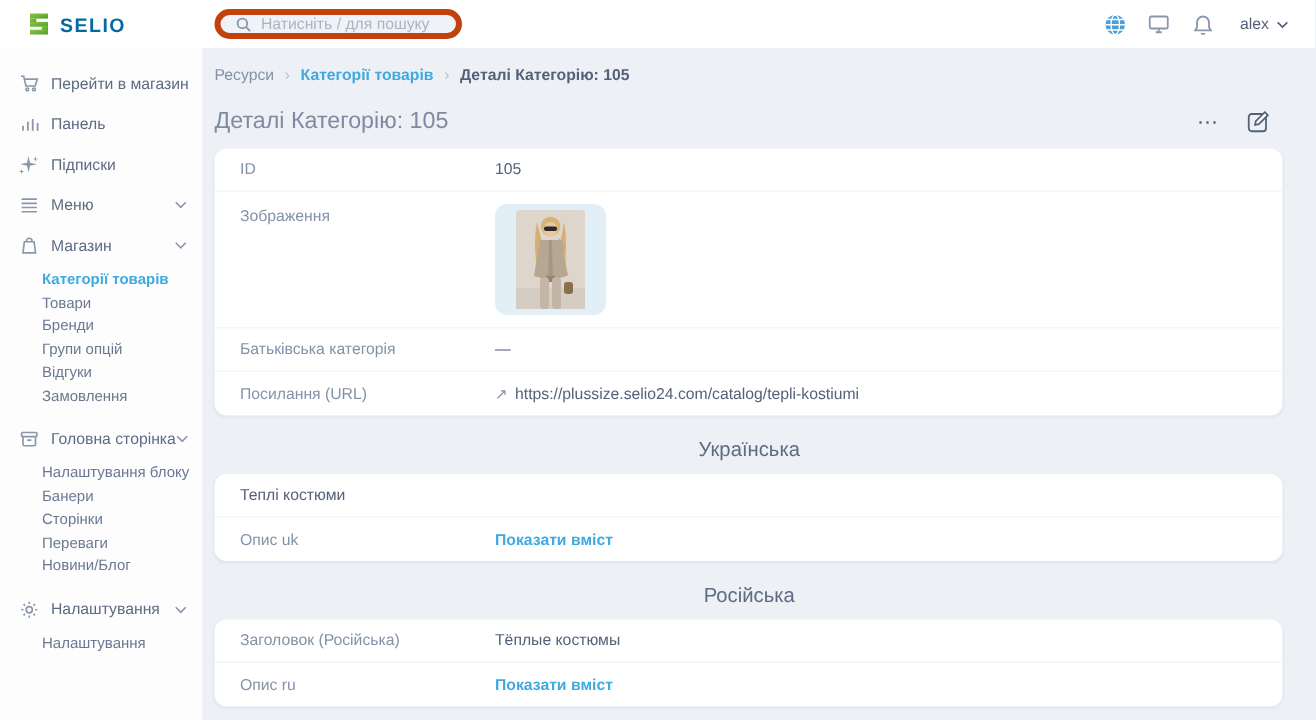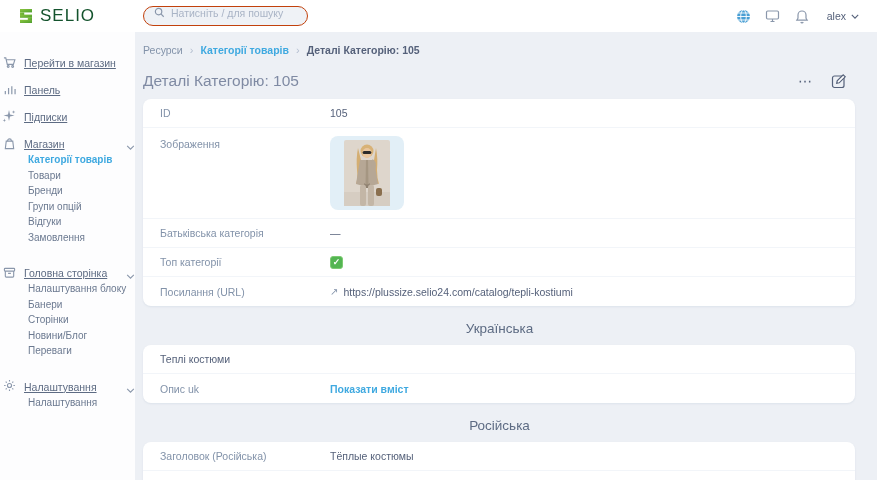--- a/index.html
+++ b/index.html
@@ -2,32 +2,32 @@
 <html><head>
 <meta charset="utf-8">
 <style>
   * { margin:0; padding:0; box-sizing:border-box; }
   html,body { width:877px; height:480px; overflow:hidden; }
   body { font-family:"Liberation Sans", sans-serif; background:#edf0f5; color:#5d6b83; position:relative; }
 
   
   .topbar { position:absolute; top:0; left:0; width:877px; height:32px; background:#fff; display:flex; align-items:center; z-index:5; }
   .logo { display:flex; align-items:center; gap:6px; padding-left:18px; width:135px; flex-shrink:0; cursor:pointer; }
-  .logo-text { font-size:17px; font-weight:normal; letter-spacing:1px; color:#14532d; }
-  .search-pill { display:flex; align-items:flex-start; gap:6px; width:165px; height:20px; background:#eff2f6; border:1px solid #c2410c; border-radius:11px; padding:0 10px; margin-left:8px; }
+  .logo-text { font-size:13px; font-weight:bold; letter-spacing:1px; color:#0369a1; }
+  .search-pill { display:flex; align-items:center; gap:6px; width:165px; height:20px; background:#eff2f6; border:4px solid #c2410c; border-radius:11px; padding:0 10px; margin-left:8px; }
   .search-pill input { border:none; outline:none; background:transparent; font-size:10.5px; color:#5d6b83; width:120px; font-family:"Liberation Sans",sans-serif; }
   .search-pill input::placeholder { color:#a9b4c6; }
   .topbar-right { margin-left:auto; display:flex; align-items:center; gap:13px; padding-right:18px; }
   .top-ic { width:16px; height:16px; display:flex; align-items:center; justify-content:center; cursor:pointer; }
   .user-chip { display:flex; align-items:center; gap:5px; cursor:pointer; margin-left:4px; }
   .user-name { font-size:10.5px; color:#55617a; }
 
   
   .sidebar { position:absolute; top:32px; left:0; width:135px; height:448px; background:#fdfdfe; padding:10px 0 0 0; overflow:hidden; }
-  .side-item { display:flex; align-items:flex-end; height:27px; padding:0 0; cursor:pointer; color:#5d6b83;text-decoration:underline; }
+  .side-item { display:flex; align-items:center; height:27px; padding:0 10px; cursor:pointer; color:#5d6b83; }
   .side-item .s-ic { width:14px; height:14px; margin-right:8px; display:flex; align-items:center; justify-content:center; color:#8a97ab; flex-shrink:0; margin-left:2px; }
   .side-item .s-lbl { font-size:10.5px; white-space:nowrap; }
   .side-item .s-chev { margin-left:auto; color:#8a97ab; display:flex; }
   .sub-list { padding:2px 0 7px 0; }
   .sub-item { display:flex; align-items:center; height:15.5px; padding-left:28px; font-size:10px; color:#6b7990; cursor:pointer; white-space:nowrap; }
   .sub-item.active { color:#3fa9e0; font-weight:bold; }
   .goto-store .s-lbl { color:#5d6b83; }
 
   
   .main { position:absolute; top:32px; left:135px; width:742px; height:448px; padding:12px 22px 0 8px; overflow:hidden; }
@@ -149,20 +149,33 @@
     <span class="s-ic">
       <svg width="14" height="14" viewBox="0 0 14 14" fill="#8a97ab">
         <path d="M7 1 L8 5.5 L12.5 6.5 L8 7.5 L7 12 L6 7.5 L1.5 6.5 L6 5.5 Z"></path>
         <path d="M11.6 1.2 L12 2.6 L13.4 3 L12 3.4 L11.6 4.8 L11.2 3.4 L9.8 3 L11.2 2.6 Z"></path>
         <path d="M2.4 9.6 L2.8 11 L4.2 11.4 L2.8 11.8 L2.4 13.2 L2 11.8 L0.6 11.4 L2 11 Z"></path>
       </svg>
     </span>
     <span class="s-lbl">Підписки</span>
   </div>
 
+  <div class="side-item">
+    <span class="s-ic">
+      <svg width="13" height="13" viewBox="0 0 14 14" fill="none" stroke="#8a97ab" stroke-width="1.2">
+        <path d="M1.5 3 H12.5 M1.5 6 H12.5 M1.5 9 H12.5 M1.5 12 H12.5"></path>
+      </svg>
+    </span>
+    <span class="s-lbl">Меню</span>
+    <span class="s-chev">
+      <svg width="9" height="5" viewBox="0 0 10 6" fill="none" stroke="#8a97ab" stroke-width="1.3">
+          <polyline points="1,1 5,5 9,1"></polyline>
+        </svg>
+    </span>
+  </div>
 
   <div class="side-item">
     <span class="s-ic">
       <svg width="13" height="13" viewBox="0 0 14 14" fill="none" stroke="#8a97ab" stroke-width="1.2">
         <path d="M3.5 4.5 h7 l1 8 h-9 Z"></path>
         <path d="M5 4.5 V4 a2 2 0 0 1 4 0 v0.5"></path>
       </svg>
     </span>
     <span class="s-lbl">Магазин</span>
     <span class="s-chev">
@@ -191,22 +204,22 @@
     <span class="s-chev">
       <svg width="9" height="5" viewBox="0 0 10 6" fill="none" stroke="#8a97ab" stroke-width="1.3">
           <polyline points="1,1 5,5 9,1"></polyline>
         </svg>
     </span>
   </div>
   <div class="sub-list">
     <div class="sub-item">Налаштування блоку</div>
     <div class="sub-item">Банери</div>
     <div class="sub-item">Сторінки</div>
+    <div class="sub-item">Переваги</div>
     <div class="sub-item">Новини/Блог</div>
-    <div class="sub-item">Переваги</div>
   </div>
 
   <div class="side-item">
     <span class="s-ic">
       <svg width="13" height="13" viewBox="0 0 14 14" fill="none" stroke="#8a97ab" stroke-width="1.2">
         <circle cx="7" cy="7" r="2.2"></circle>
         <path d="M7 1.2 V2.8 M7 11.2 V12.8 M1.2 7 H2.8 M11.2 7 H12.8 M2.9 2.9 L4 4 M10 10 L11.1 11.1 M11.1 2.9 L10 4 M4 10 L2.9 11.1"></path>
       </svg>
     </span>
     <span class="s-lbl">Налаштування</span>
@@ -270,24 +283,20 @@
           <rect x="32" y="48" width="6" height="8" rx="2" fill="#8a6f4e"></rect>
         </svg>
       </span>
     </div>
 
     <div class="row">
       <span class="lbl">Батьківська категорія</span>
       <span class="val">—</span>
     </div>
 
-    <div class="row">
-      <span class="lbl">Топ категорії</span>
-      <span class="checkbox">✓</span>
-    </div>
 
     <div class="row">
       <span class="lbl">Посилання (URL)</span>
       <span class="url-link">
         <span class="url-arrow">↗</span>
         <span class="val">https://plussize.selio24.com/catalog/tepli-kostiumi</span>
       </span>
     </div>
   </div>
 

